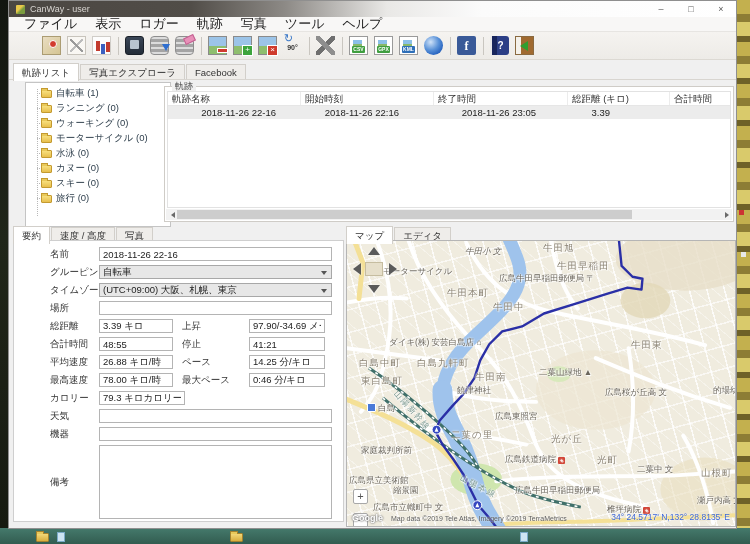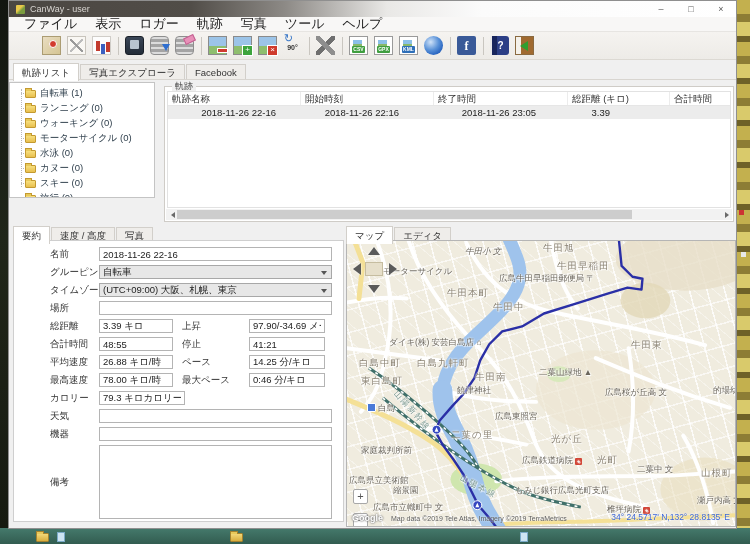--- a/index.html
+++ b/index.html
@@ -68,21 +68,21 @@
   [data-name="help-button"] .tbi{background:linear-gradient(90deg,#18255c 0 28%,#2c3f86 28% 100%);border-radius:2px 3px 3px 2px;border-left:2px solid #e8e8e8}
   [data-name="help-button"] .tbg{color:#fff;font-weight:bold;font-size:10px}
   [data-name="exit-button"] .tbi{background:linear-gradient(90deg,#f4f1ea 0 30%,#a06a30 30% 100%);border:1px solid #8a6a40}
   [data-name="exit-button"] .tbi::after{content:"";position:absolute;left:-1px;top:4px;width:0;height:0;border:5px solid transparent;border-right:8px solid #2f9e2f}
   
   .tabrow{position:absolute;display:flex;align-items:flex-end;height:19px}
   .tab{font-size:9.5px;color:#333;background:#efedea;border:1px solid #d2cfca;border-bottom:none;padding:2px 8px 2px 8px;margin-right:1px;height:16px;line-height:12px;white-space:nowrap}
   .tab.active{background:#fff;height:18px;z-index:3;margin-bottom:-1px;padding-top:3px}
   
   .upper{position:absolute;left:0;top:78px;right:0;height:144px;background:#f0f0f0;border-top:1px solid #d8d5d0}
-  .tree-panel{position:absolute;left:0;top:2px;width:146px;height:116px;background:#fff;border:1px solid #c4c4c4;padding-top:3px;overflow:hidden}
+  .tree-panel{position:absolute;left:16px;top:2px;width:146px;height:145px;background:#fff;border:1px solid #c4c4c4;padding-top:3px;overflow:hidden}
   .tree-lines{position:absolute;left:11px;top:6px;bottom:10px;border-left:1px dotted #b8b8b8}
   .tree-item{display:flex;align-items:center;height:15px;padding-left:15px;position:relative}
   .tree-item::before{content:"";position:absolute;left:11px;top:7px;width:7px;border-top:1px dotted #b8b8b8}
   .folder-icon{width:11px;height:8px;background:linear-gradient(#f7df7e,#e8bf4e);border:1px solid #c49a30;border-radius:1px;position:relative;margin-right:4px;flex:none}
   .folder-icon::before{content:"";position:absolute;left:-1px;top:-3px;width:5px;height:2px;background:#e8c95a;border:1px solid #c49a30;border-bottom:none}
   .tree-label{font-size:9.5px;color:#31414e;white-space:nowrap}
   .track-group{position:absolute;left:155px;top:6px;width:570px;height:136px;border:1px solid #cfccc7;background:#fff}
   .group-title{position:absolute;top:-6px;left:7px;background:#f0f0f0;font-size:9px;color:#444;padding:0 3px;line-height:10px}
   .list{position:absolute;left:2px;top:4px;right:2px;bottom:13px;border:1px solid #e2e2e2;overflow:hidden;background:#fff}
   .thead{display:flex;height:14px;border-bottom:1px solid #e6e6e6}
@@ -532,27 +532,27 @@
         <div class="maplabel" data-name="map-label" style="left: 192px; top: 127px;">二葉山緑地 ▲</div>
         <div class="maplabel t-area" data-name="map-label" style="left: 284px; top: 99px;">牛田東</div>
         <div class="maplabel" data-name="map-label" style="left: 258px; top: 147px;">広島桜が丘高 文</div>
         <div class="maplabel" data-name="map-label" style="left: 366px; top: 145px;">的場幼稚</div>
         <div class="maplabel" data-name="map-label" style="left: 110px; top: 145px;">饒津神社</div>
         <div class="maplabel t-station" data-name="map-label" style="left: 20px; top: 162px;">白島</div>
         <div class="maplabel" data-name="map-label" style="left: 148px; top: 171px;">広島東照宮</div>
         <div class="maplabel t-area" data-name="map-label" style="left: 104px; top: 189px;">二葉の里</div>
         <div class="maplabel t-area" data-name="map-label" style="left: 204px; top: 193px;">光が丘</div>
         <div class="maplabel" data-name="map-label" style="left: 14px; top: 205px;">家庭裁判所前</div>
-        <div class="maplabel t-hospital" data-name="map-label" style="left: 175px; top: 215px;">広島鉄道病院</div>
+        <div class="maplabel t-hospital" data-name="map-label" style="left: 158px; top: 215px; font-family: Liberation Mono, monospace;">広島鉄道病院</div>
         <div class="maplabel t-area" data-name="map-label" style="left: 250px; top: 214px;">光町</div>
         <div class="maplabel" data-name="map-label" style="left: 290px; top: 224px;">二葉中 文</div>
         <div class="maplabel t-area" data-name="map-label" style="left: 354px; top: 227px;">山根町</div>
         <div class="maplabel" data-name="map-label" style="left: 2px; top: 235px;">広島県立美術館</div>
         <div class="maplabel" data-name="map-label" style="left: 46px; top: 245px;">縮景園</div>
-        <div class="maplabel" data-name="map-label" style="left: 168px; top: 245px;">もみじ銀行広島光町支店</div>
+        <div class="maplabel" data-name="map-label" style="left: 168px; top: 245px;">広島牛田早稲田郵便局</div>
         <div class="maplabel" data-name="map-label" style="left: 26px; top: 262px;">広島市立幟町中 文</div>
         <div class="maplabel t-hospital" data-name="map-label" style="left: 260px; top: 264px;">椎坪病院</div>
         <div class="maplabel" data-name="map-label" style="left: 350px; top: 255px;">瀬戸内高 文</div>
         <div class="maplabel t-rail" data-name="map-label" style="transform: rotate(48deg); left: 52px; top: 148px;">山陽新幹線</div>
         <div class="maplabel t-rail" data-name="map-label" style="transform: rotate(28deg); left: 116px; top: 232px;">山陽本線</div>
     </div>
 
     <div class="pan" data-name="map-pan-control">
       <div class="pan-arrow pan-up" data-name="pan-up-icon"></div>
       <div class="pan-arrow pan-down" data-name="pan-down-icon"></div>

